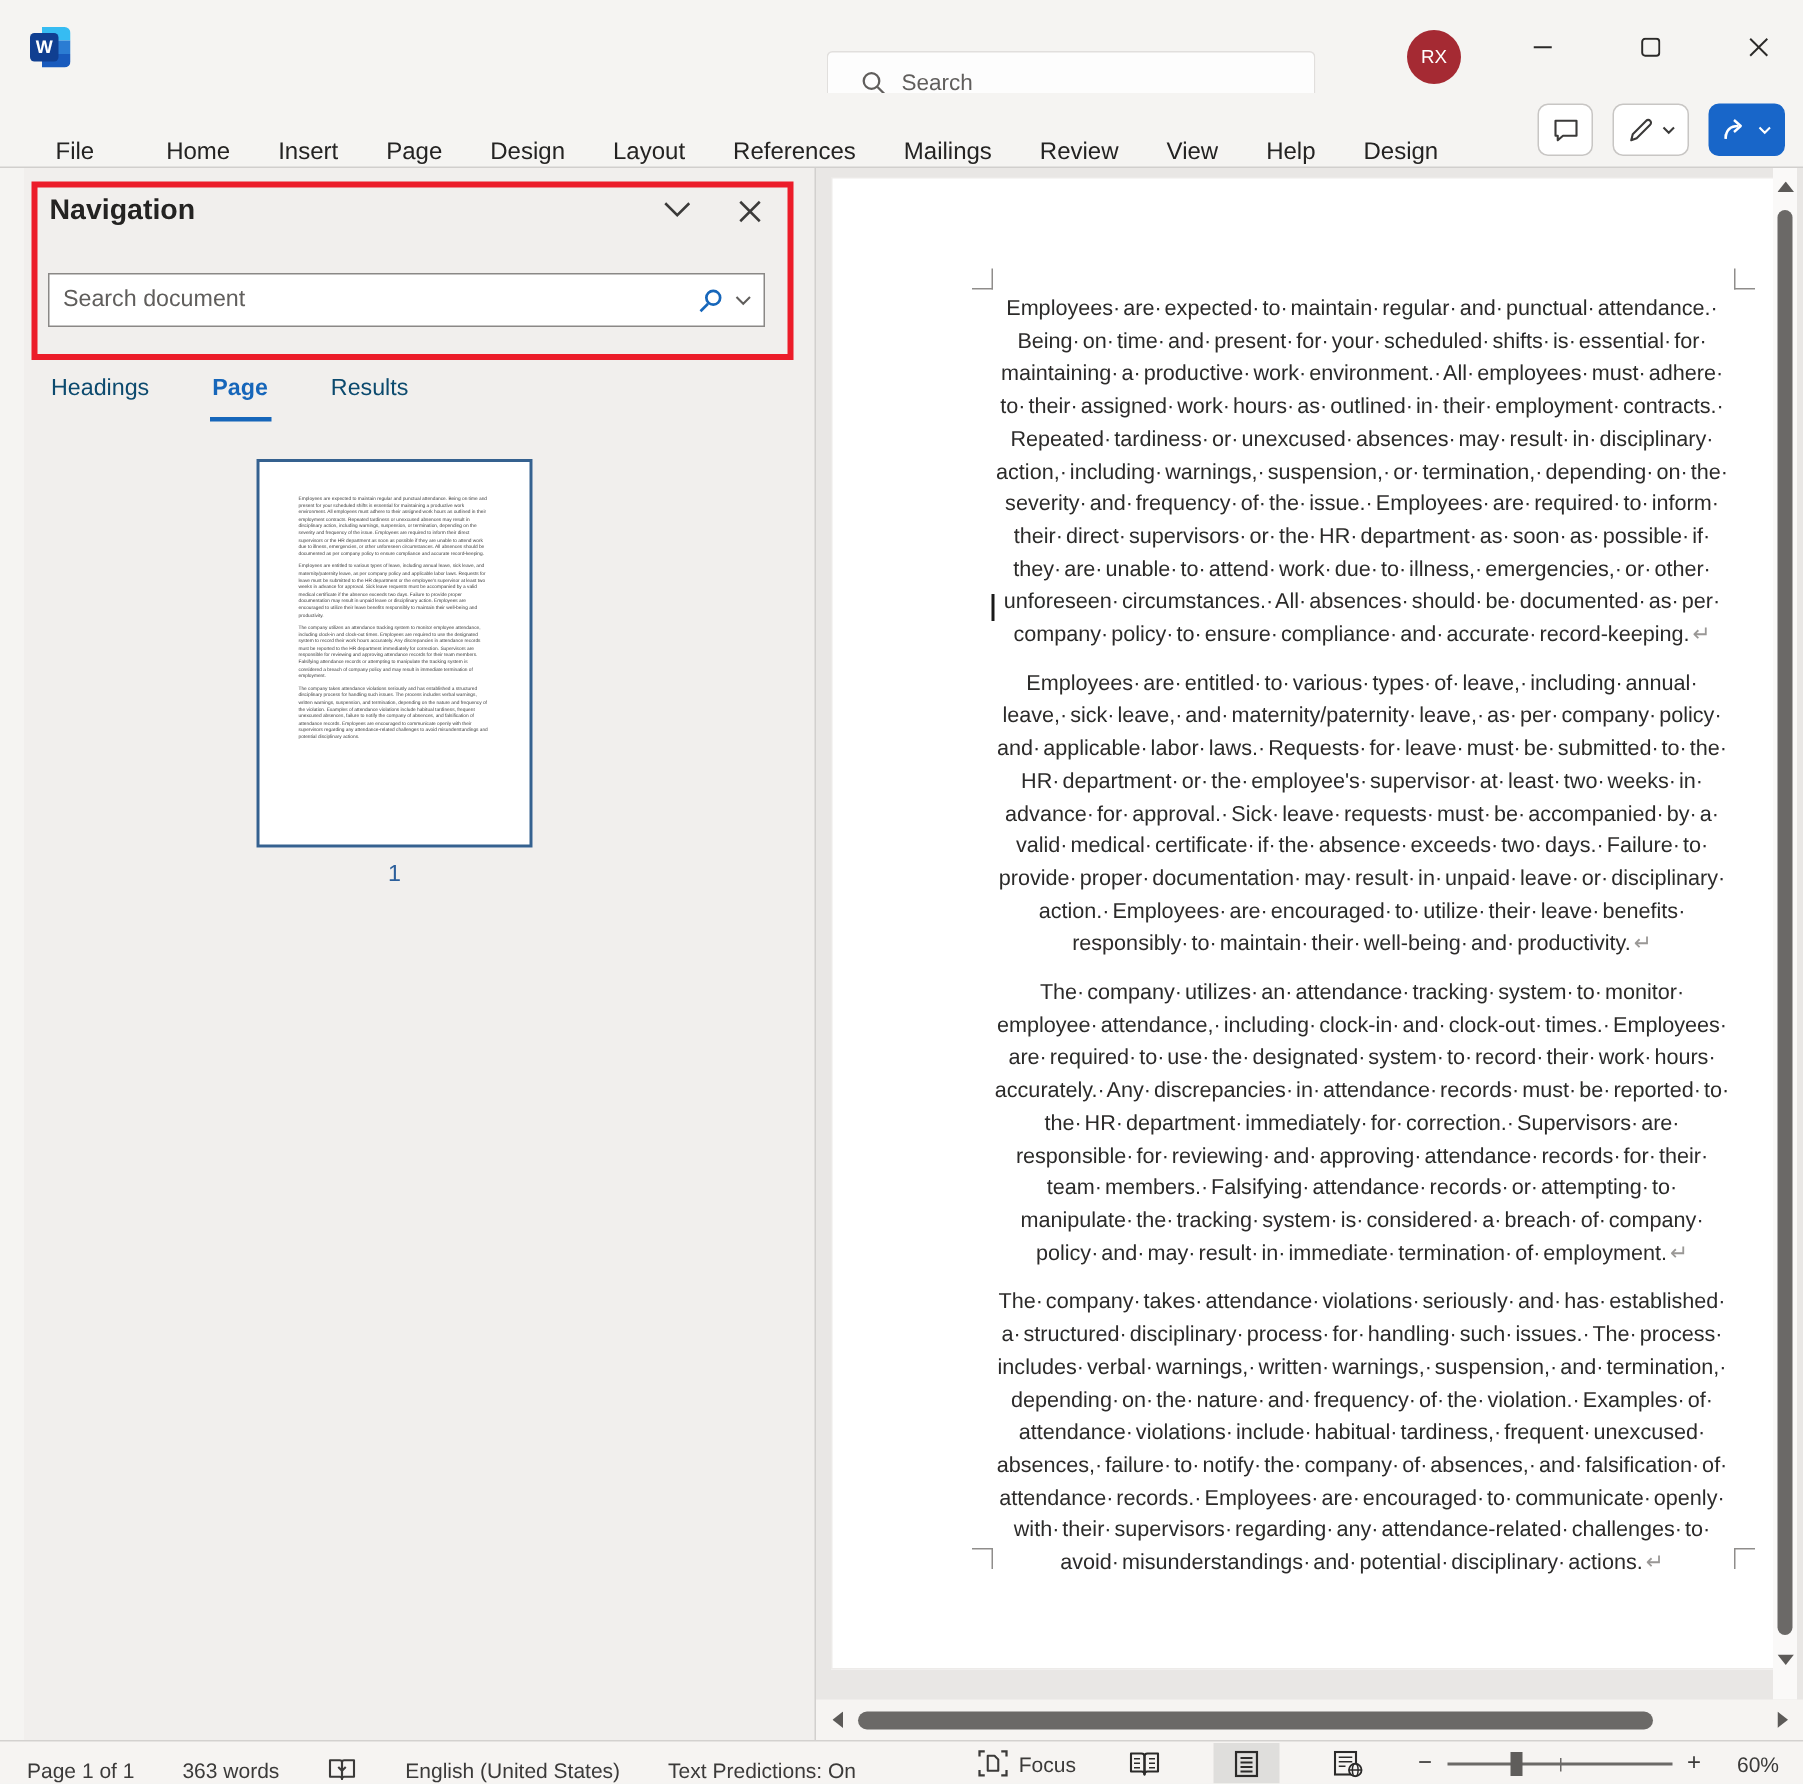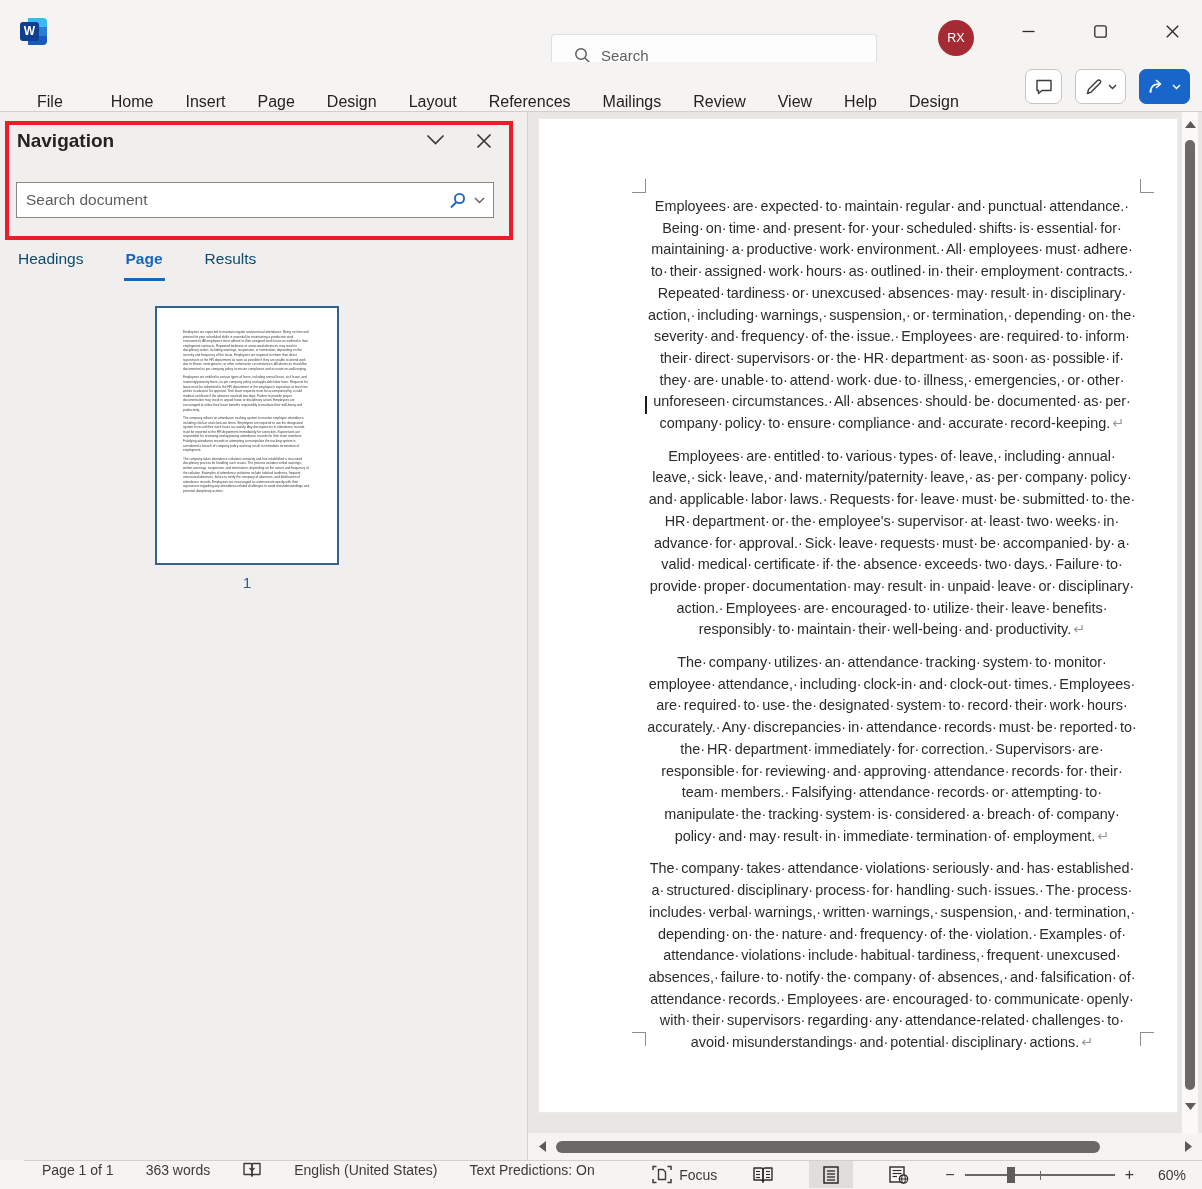--- a/index.html
+++ b/index.html
@@ -35,21 +35,21 @@
   .rtab { font-size:16px; color:#242322; padding:0 20px 0 0; margin-right:12px; white-space:nowrap; }
   .rtab:first-child { margin-right:28px; }
   .ribbon-right { position:absolute; right:12px; top:7px; display:flex; gap:13px; }
   .rbtn { height:35px; border:1px solid #c8c6c4; border-radius:7px; background:#fff;
     display:flex; align-items:center; justify-content:center; gap:5px; }
   .rbtn.comment { width:37px; }
   .rbtn.editing { width:51px; }
   .rbtn.share { width:51px; background:#1866c9; border-color:#1866c9; }
 
   
-  .main { display:flex; height:1048px; }
+  .main { display:flex; height:1048px;margin-left:16px; }
 
   
   .navpane { position:relative; width:528px; background:#f1efed; border-right:1px solid #d2d0ce; }
   .red-hl { position:absolute; left:5px; top:9px; width:508px; height:119px; border:4px solid #ec1c29; pointer-events:none; z-index:5; }
   .nav-title { position:absolute; left:17px; top:18px; font-size:19px; font-weight:bold; color:#242322; }
   .nav-collapse { position:absolute; left:426px; top:22px; }
   .nav-close { position:absolute; left:476px; top:21px; }
   .nav-search { position:absolute; left:16px; top:70px; width:478px; height:36px; background:#fff; border:1px solid #8a8886; display:flex; align-items:center; }
   .nav-search input { flex:1; border:none; outline:none; font-size:15.5px; color:#605e5c; background:transparent; padding-left:9px; font-family:"Liberation Sans",sans-serif; }
   .nav-search input::placeholder { color:#605e5c; }
@@ -80,22 +80,22 @@
   .vscroll { position:absolute; right:4px; top:0; bottom:27px; width:16px; background:#faf9f8; }
   .vscroll .arrow { position:absolute; left:0; width:16px; height:16px; display:flex; align-items:center; justify-content:center; }
   .vscroll .up { top:4px; } .vscroll .down { top:986px; }
   .vthumb { position:absolute; left:3px; top:28px; width:10px; height:950px; background:#6b6967; border-radius:5px; }
   .hscroll { position:absolute; left:0; right:0; bottom:0; height:27px; background:#f6f4f2; display:flex; align-items:center; }
   .hs-arrow { width:16px; height:16px; display:flex; align-items:center; justify-content:center; margin:0 6px; }
   .hs-track { flex:1; height:12px; position:relative; }
   .hthumb { position:absolute; left:0; top:0; width:88%; height:12px; background:#6b6967; border-radius:6px; }
 
   
-  .statusbar { height:29px; background:#f6f4f2; border-top:1px solid #d3d1cf; display:flex; align-items:flex-start;
-    font-size:14px; color:#3b3a39; padding:0 16px 0 18px;margin-left:24px; }
+  .statusbar { height:29px; background:#f6f4f2; border-top:1px solid #d3d1cf; display:flex; align-items:flex-end;
+    font-size:14px; color:#3b3a39; padding:0 16px 0 18px; }
   .sb-left { display:flex; align-items:center; gap:32px; }
   .sb-right { margin-left:auto; display:flex; align-items:center; gap:24px; }
   .sb-item { white-space:nowrap; display:flex; align-items:center; gap:7px; }
   .viewbtn { width:44px; height:27px; display:flex; align-items:center; justify-content:center; }
   .viewbtn.selected { background:#dfdedc; }
   .zoomwrap { display:flex; align-items:center; gap:10px; }
   .zoom-track { position:relative; width:150px; height:16px; }
   .zoom-line { position:absolute; left:0; right:0; top:7.5px; height:1.5px; background:#6b6967; }
   .zoom-tick { position:absolute; left:75px; top:4px; width:1.5px; height:9px; background:#6b6967; }
   .zoom-thumb { position:absolute; left:42px; top:0; width:8px; height:16px; background:#5f5d5b; }

